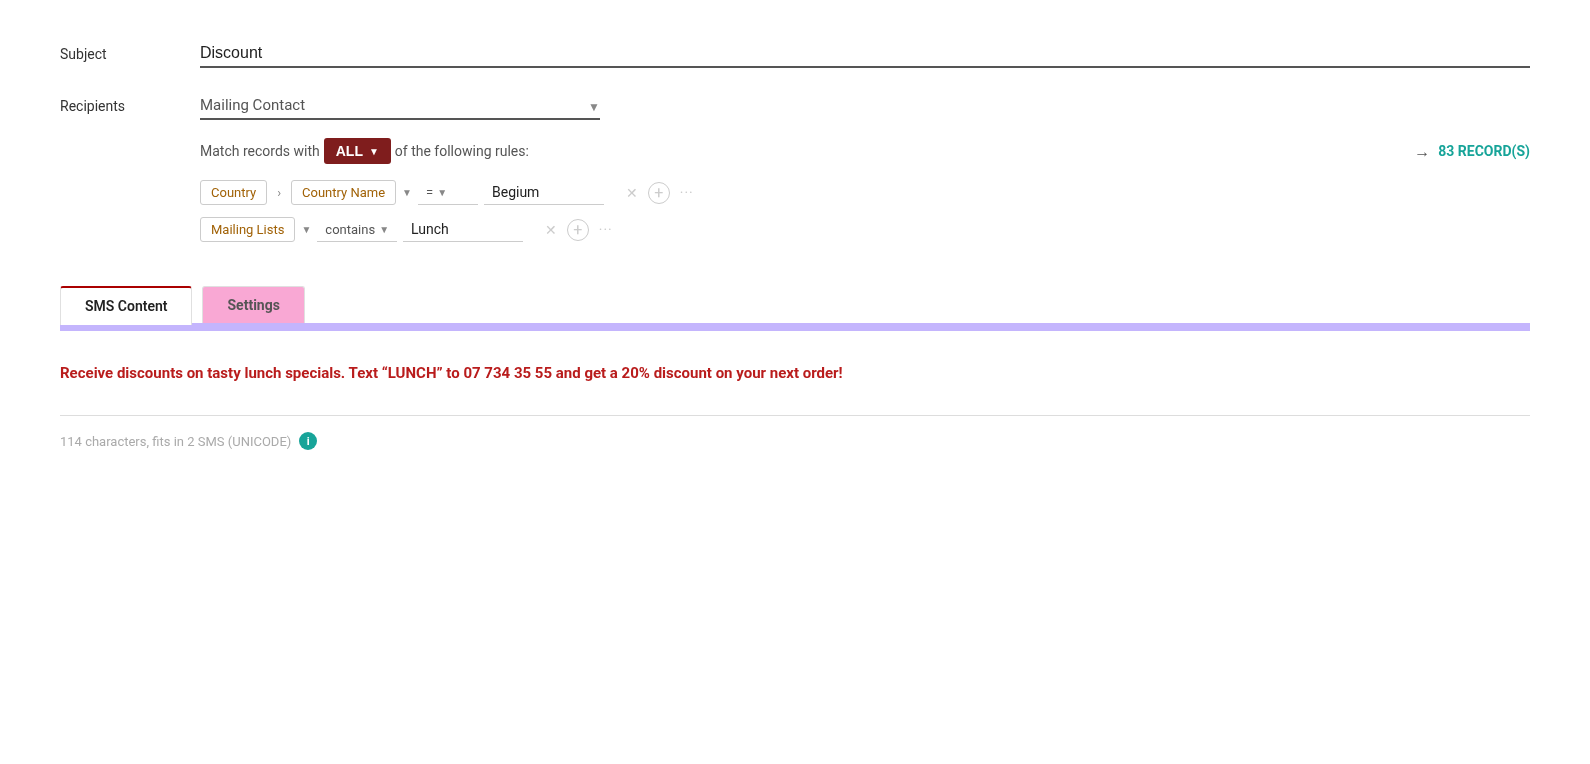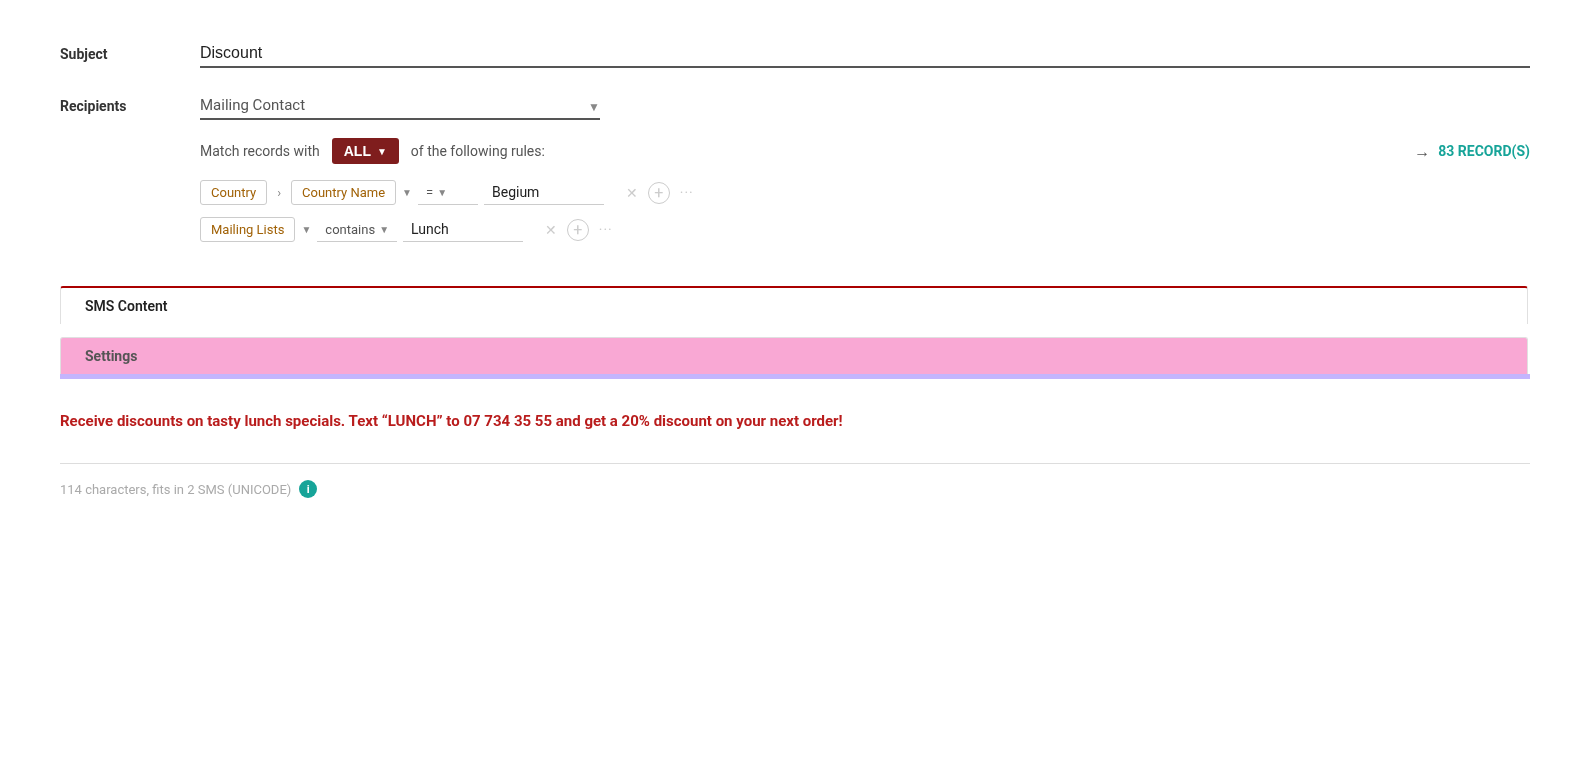--- a/index.html
+++ b/index.html
@@ -12,21 +12,21 @@
     .page-container {
       padding: 40px 60px;
       max-width: 1590px;
     }
     .form-row {
       display: flex;
       align-items: flex-start;
       margin-bottom: 24px;
     }
     .form-label {
-      font-weight: 700;
+      font-weight: 400;
       color: #333;
       width: 140px;
       min-width: 140px;
       padding-top: 6px;
       font-size: 14px;
     }
     .form-content {
       flex: 1;
     }
     .subject-input {
@@ -54,21 +54,21 @@
     .recipients-select-arrow {
       color: #888;
       font-size: 12px;
       margin-left: 8px;
     }
     .match-records-row {
       display: flex;
       align-items: center;
       margin-top: 18px;
       margin-bottom: 16px;
-      gap: 12px;
+      gap: 4px;
     }
     .match-text {
       color: #555;
       font-size: 14px;
     }
     .all-button {
       background: #7f1d1d;
       color: #fff;
       border: none;
       padding: 5px 12px;
@@ -166,24 +166,23 @@
       line-height: 1;
     }
     .filter-more {
       color: #ccc;
       font-size: 14px;
       cursor: pointer;
       letter-spacing: 1px;
     }
     .tabs-container {
       margin-top: 32px;
-      border-bottom: 5px solid #c4b5fd;
-      display: flex;
-      gap: 15px;
-      flex-direction: column;
+      border-bottom: 8px solid #c4b5fd;
+      display: flex;
+      gap: 8px;
     }
     .tab {
       padding: 10px 24px;
       font-size: 14px;
       cursor: pointer;
       border: 1px solid #e0e0e0;
       border-bottom: none;
       background: #f9a8d4;
       color: #555;
       margin-right: 2px;

